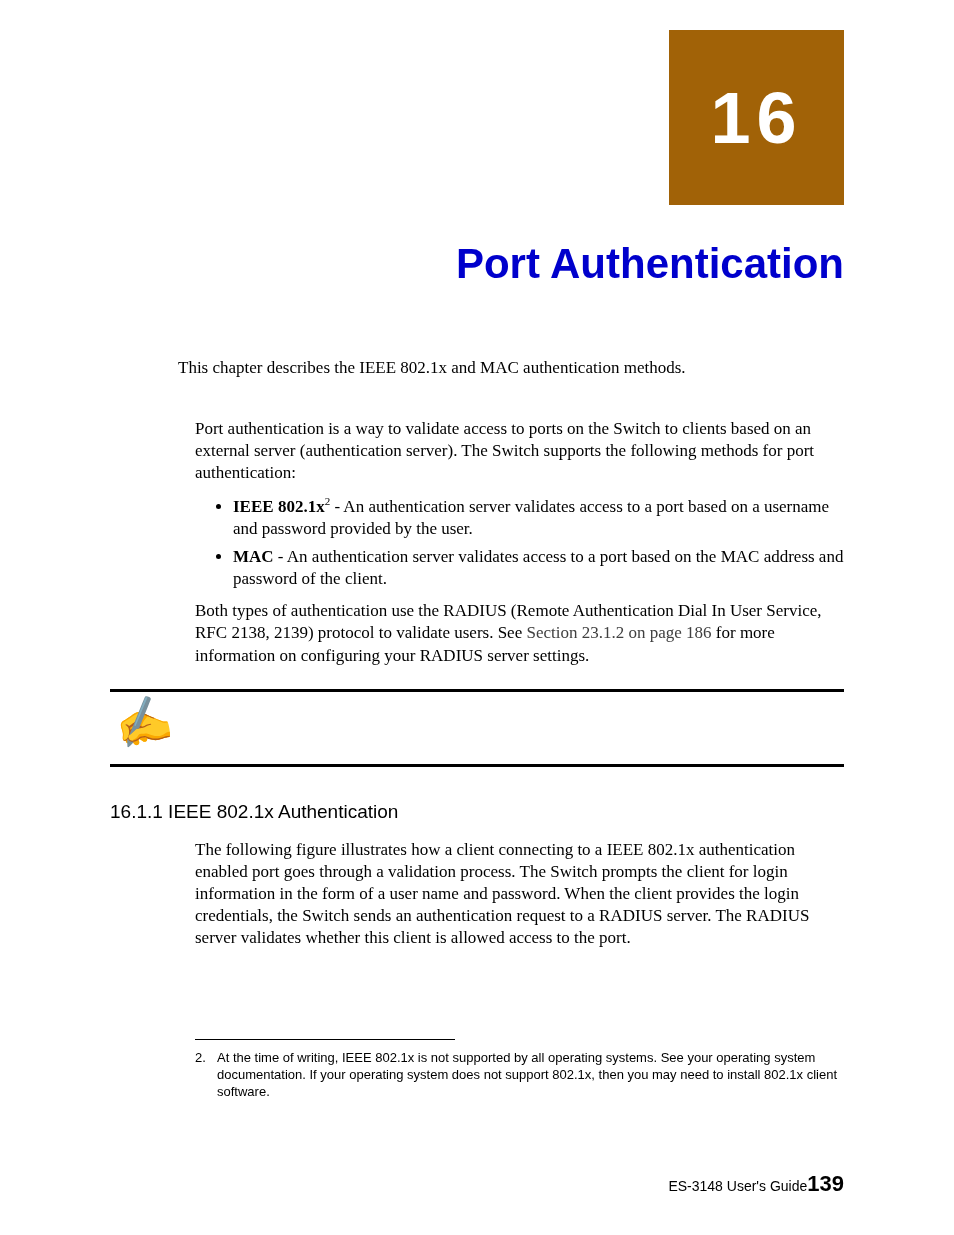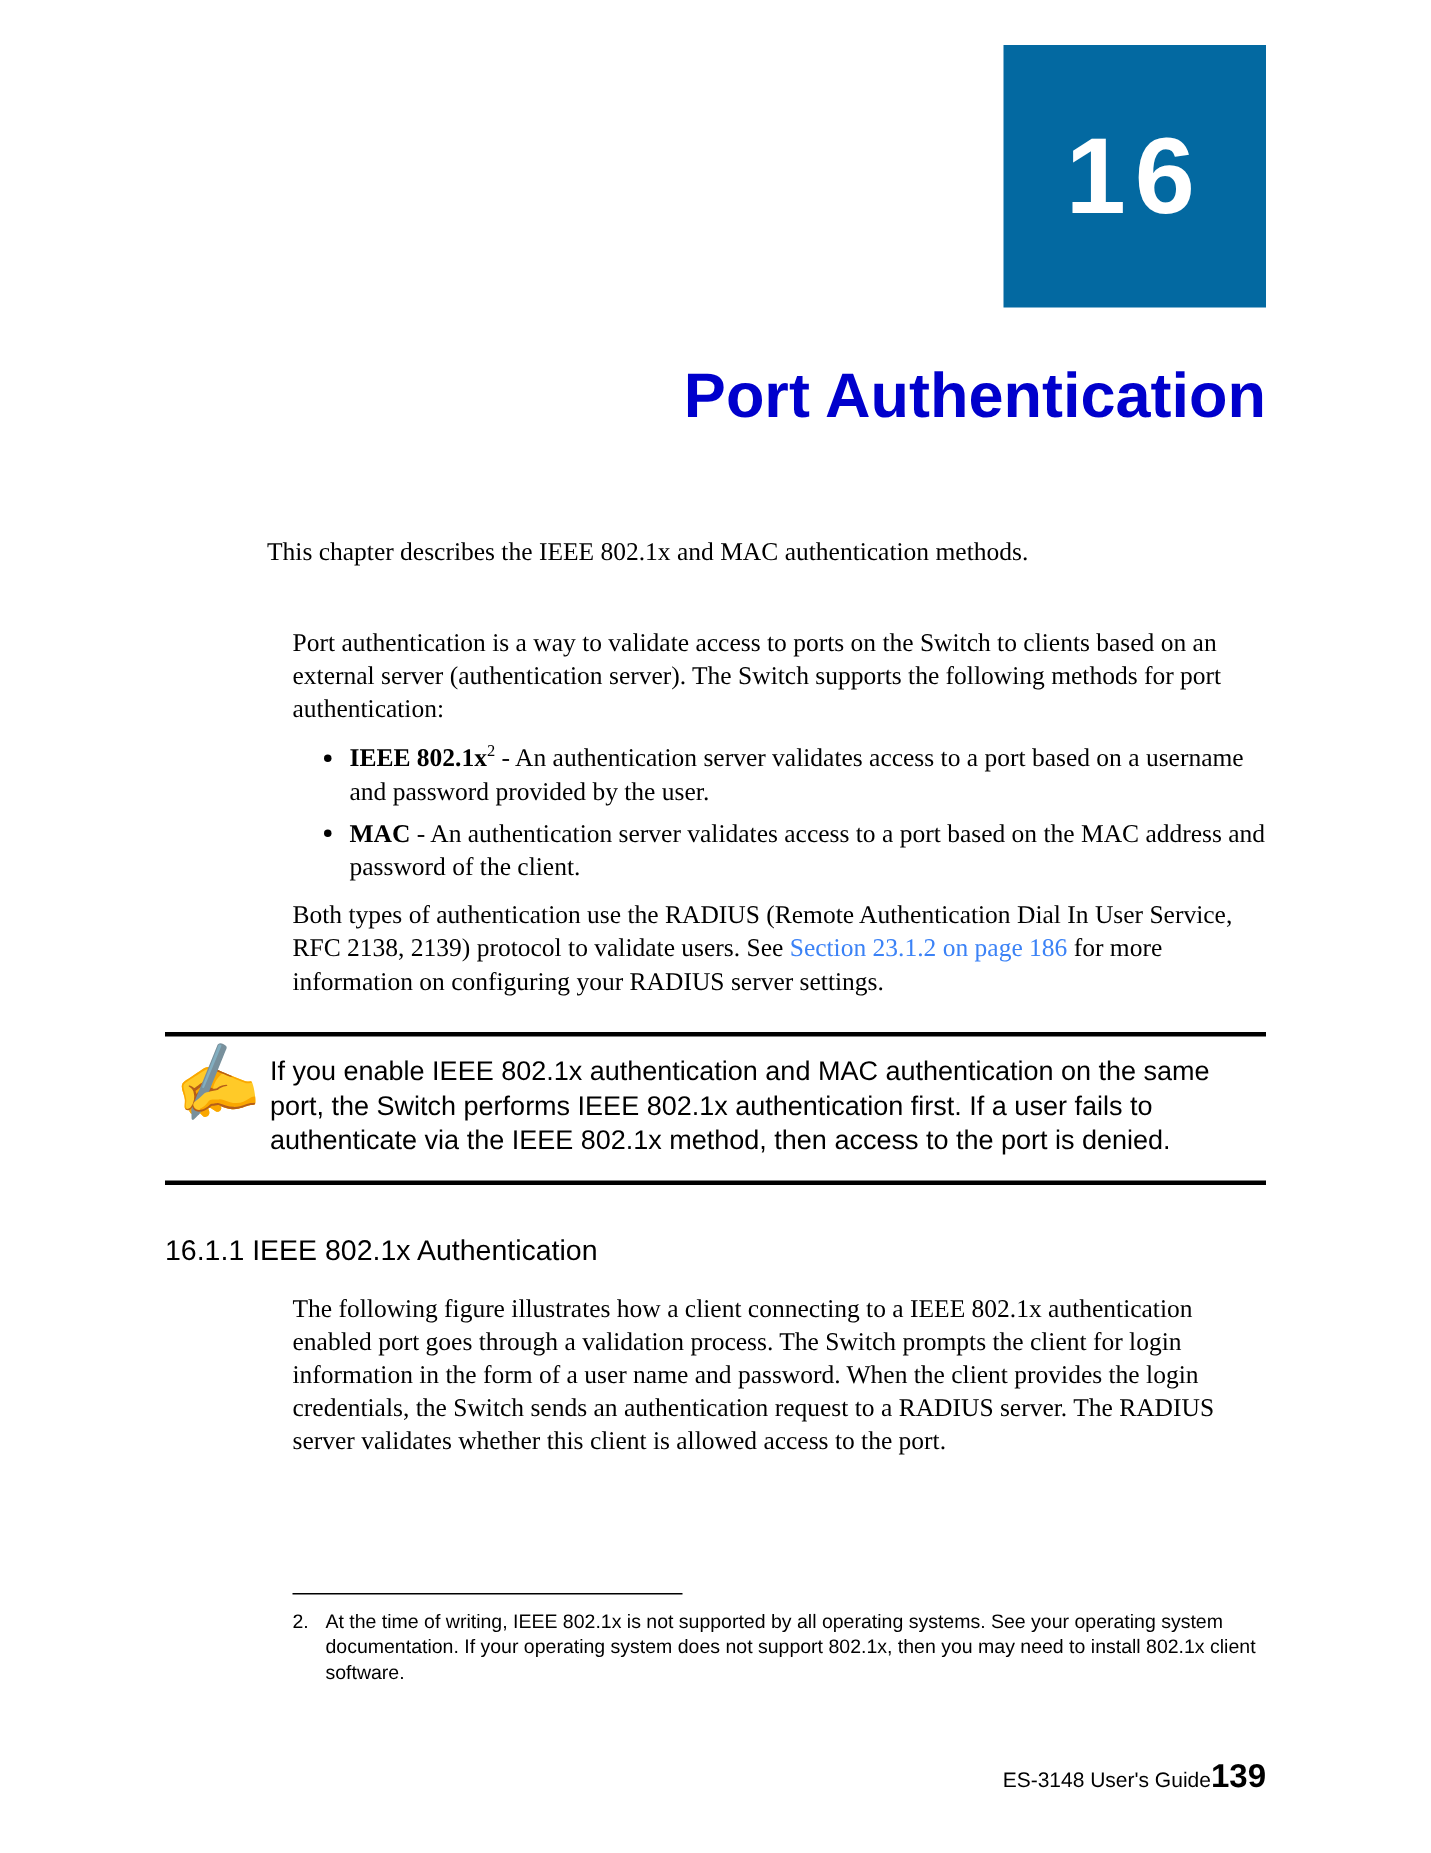--- a/index.html
+++ b/index.html
@@ -16,21 +16,21 @@
     width: 100%;
     height: 100%;
     padding: 30px 110px 60px 110px;
   }
   .chapter-badge {
     position: absolute;
     top: 30px;
     right: 110px;
     width: 175px;
     height: 175px;
-    background: #0369a1;
+    background: #a16207;
     display: flex;
     align-items: center;
     justify-content: center;
   }
   .chapter-badge-text {
     color: #fff;
     font-family: Arial, Helvetica, sans-serif;
     font-weight: bold;
     font-size: 72px;
     letter-spacing: 6px;
@@ -66,21 +66,21 @@
     margin-bottom: 10px;
   }
   .bullets li {
     font-size: 17px;
     line-height: 1.3;
     margin-bottom: 6px;
     list-style-type: disc;
     margin-left: 18px;
   }
   .link {
-    color: #3b82f6;
+    color: #404040;
   }
   sup { font-size: 11px; vertical-align: super; }
   .note-block {
     border-top: 3px solid #000;
     border-bottom: 3px solid #000;
     margin: 22px 0 34px 0;
     padding: 12px 0 14px 0;
     display: flex;
     align-items: flex-start;
   }
@@ -157,21 +157,20 @@
       <strong>MAC</strong><span> - An authentication server validates access to a port based on the MAC address and password of the client.</span>
     </li>
   </ul>
 
   <p class="body-text">
     <span>Both types of authentication use the RADIUS (Remote Authentication Dial In User Service, RFC 2138, 2139) protocol to validate users. See </span><span class="link">Section 23.1.2 on page 186</span><span> for more information on configuring your RADIUS server settings.</span>
   </p>
 
   <div class="note-block">
     <div class="note-icon">✍</div>
-    <div class="note-text">If you enable IEEE 802.1x authentication and MAC authentication on the same port, the Switch performs IEEE 802.1x authentication first. If a user fails to authenticate via the IEEE 802.1x method, then access to the port is denied.</div>
   </div>
 
   <h3>16.1.1  IEEE 802.1x Authentication</h3>
 
   <p class="body-text">The following figure illustrates how a client connecting to a IEEE 802.1x authentication enabled port goes through a validation process. The Switch prompts the client for login information in the form of a user name and password. When the client provides the login credentials, the Switch sends an authentication request to a RADIUS server. The RADIUS server validates whether this client is allowed access to the port.</p>
 
   <hr class="footnote-rule">
 
   <div class="footnote">
     <span class="num">2.</span>

